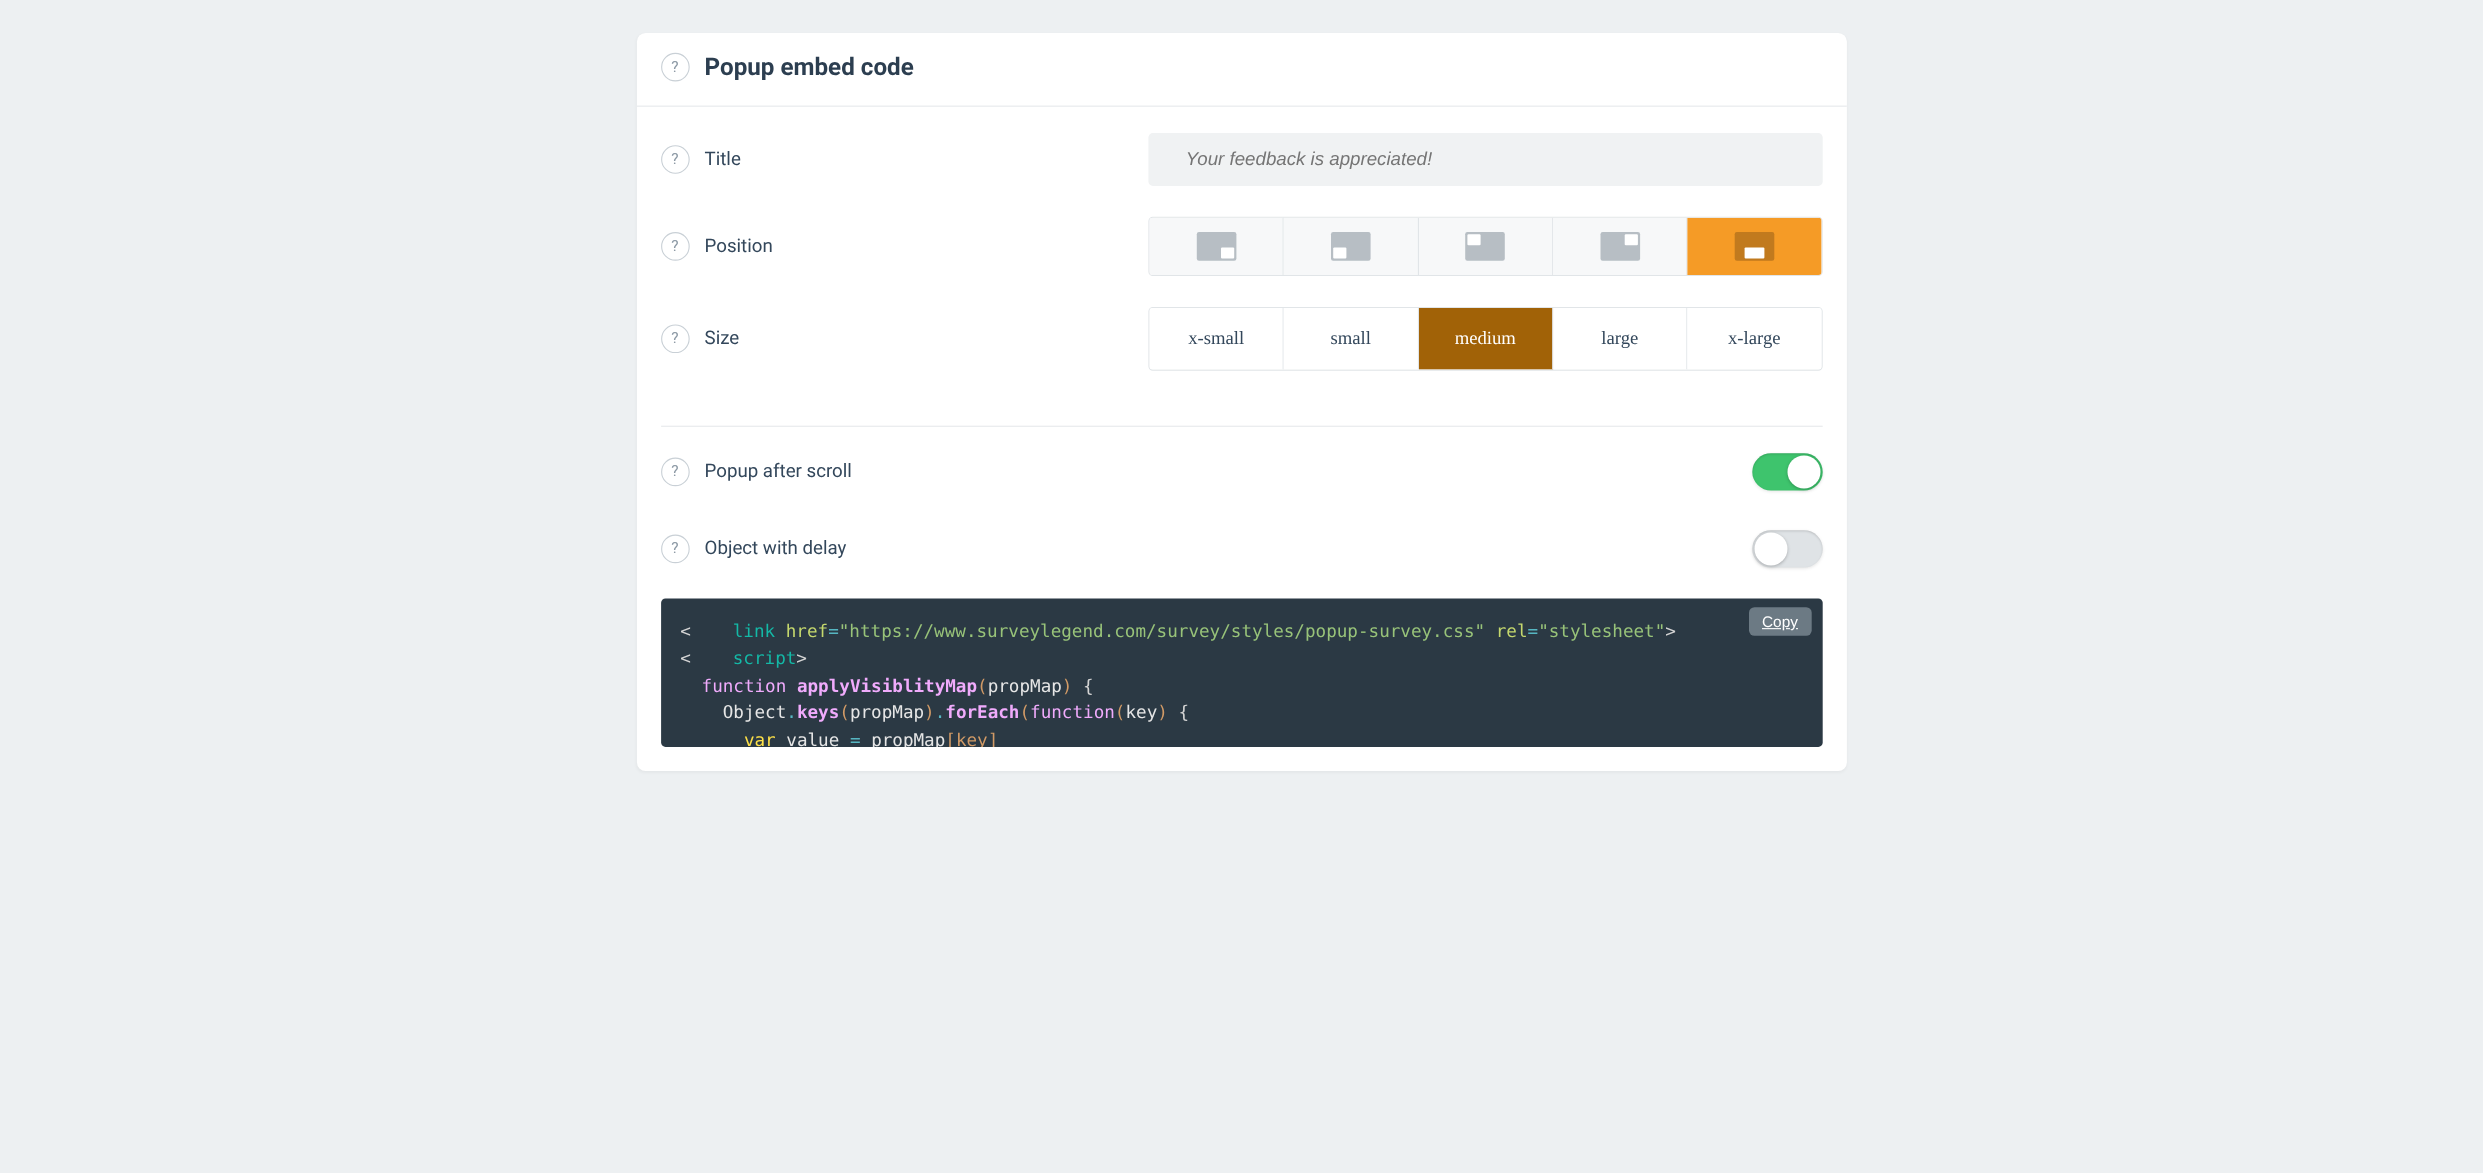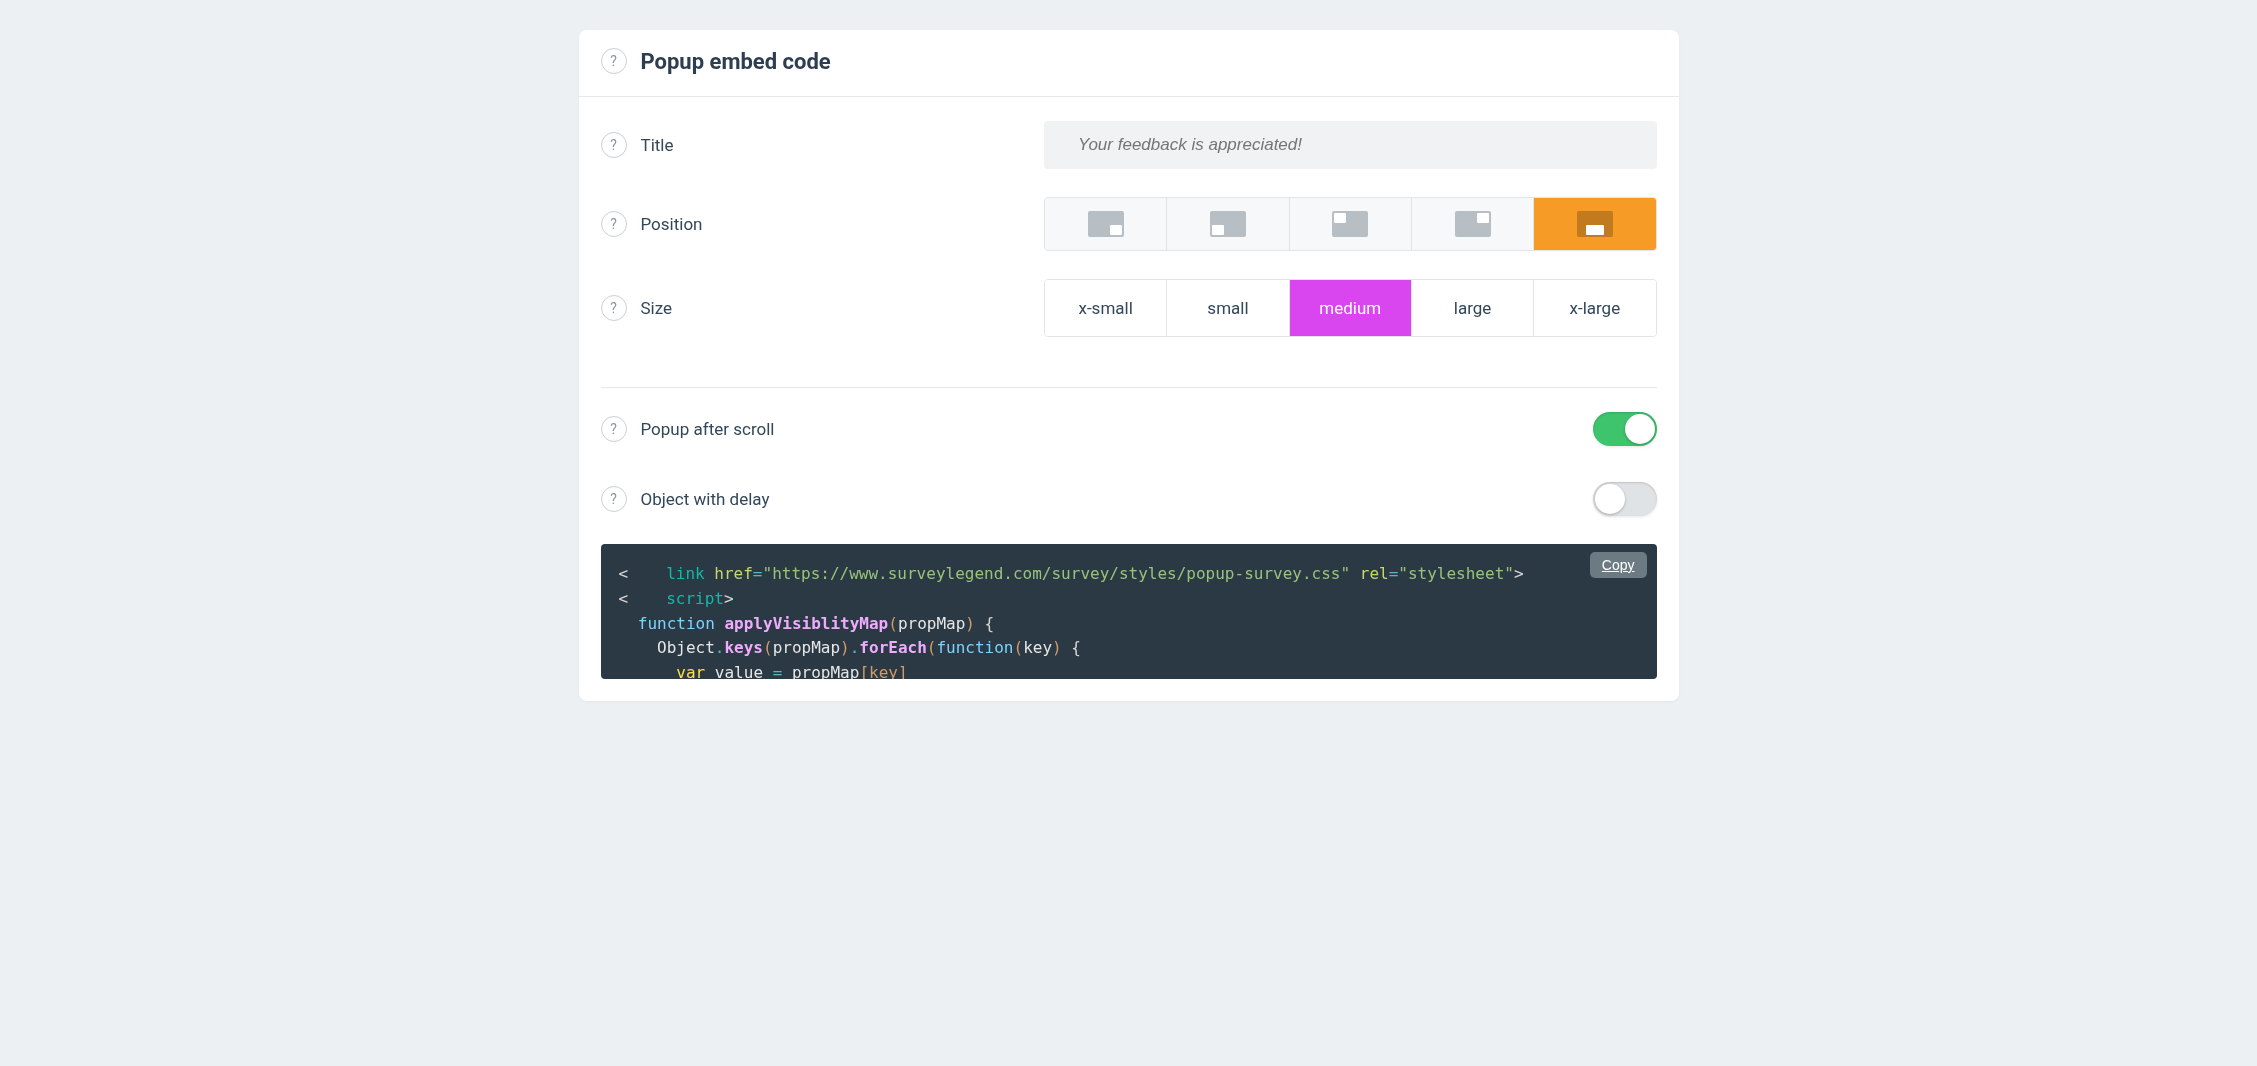--- a/index.html
+++ b/index.html
@@ -74,20 +74,21 @@
   }
   .btn-group {
     display: flex;
     border: 1px solid #e1e5e8;
     border-radius: 4px;
     overflow: hidden;
   }
   .btn-group > * {
     flex: 1;
     border-right: 1px solid #e1e5e8;
+    font-family: Liberation Serif, serif;
   }
   .btn-group > *:last-child { border-right: none; }
   .pos-btn {
     background: #f7f8f9;
     height: 52px;
     display: flex;
     align-items: center;
     justify-content: center;
     cursor: pointer;
   }
@@ -115,21 +116,21 @@
   .size-btn {
     background: #fff;
     height: 56px;
     display: flex;
     align-items: center;
     justify-content: center;
     font-size: 17px;
     color: #33475b;
     cursor: pointer;
   }
-  .size-btn.selected { background: #d946ef; color: #fff; }
+  .size-btn.selected { background: #a16207; color: #fff; }
   .divider {
     height: 1px;
     background: #e6e9eb;
     margin: 6px 22px;
   }
   .toggle-row {
     display: flex;
     align-items: center;
     justify-content: space-between;
     padding: 18px 22px;
@@ -181,21 +182,21 @@
     padding: 5px 12px;
     font-size: 14px;
     cursor: pointer;
     text-decoration: underline;
   }
   .tok-angle { color: #d4d4d4; }
   .tok-tag  { color: #14b8a6; margin-left: 38px; }
   .tok-attr { color: #c5d86d; }
   .tok-op   { color: #56b6c2; }
   .tok-str  { color: #98c379; }
-  .tok-kw   { color: #7dd3fc; }
+  .tok-kw   { color: #f0abfc; }
   .tok-fn   { color: #f0abfc; font-weight: bold; }
   .tok-id   { color: #e6e6e6; }
   .tok-par  { color: #d19a66; }
   .tok-br   { color: #d4d4d4; }
   .tok-var  { color: #fde047; }
 </style>
 </head>
 <body>
 
 <div class="card">

